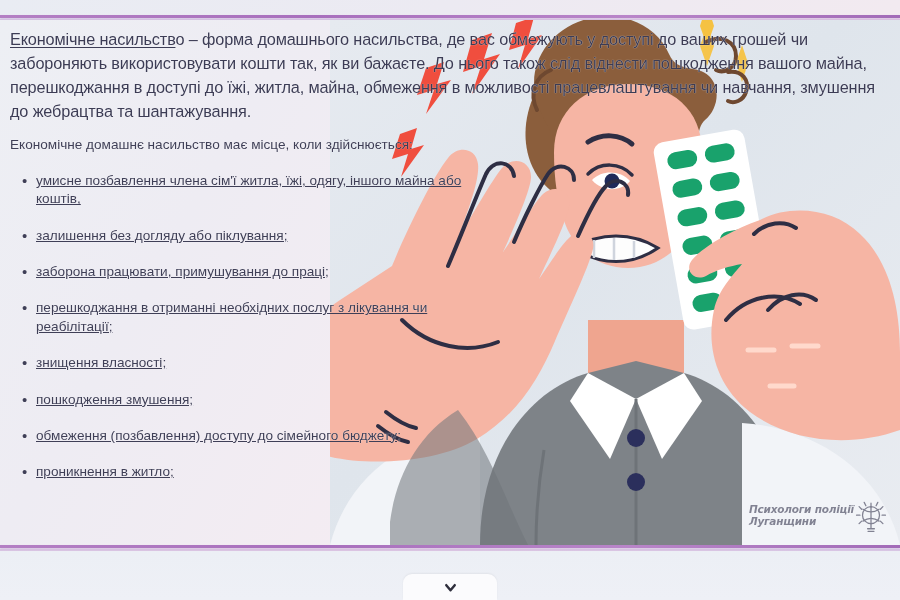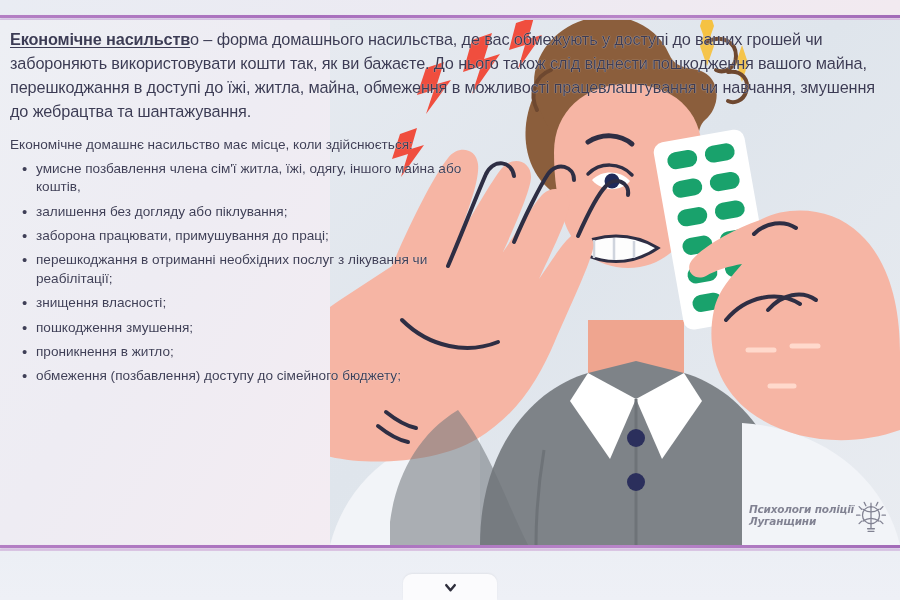--- a/index.html
+++ b/index.html
@@ -61,21 +61,21 @@
 
   .lead {
     font-size: 16.3px;
     line-height: 1.47;
     letter-spacing: -.15px;
     width: 885px;
     color: #3c3c55;
     text-shadow: 0 0 1px rgba(255,255,255,.9);
   }
   .lead .strong {
-    font-weight: 700;
+    font-weight: 400;
     text-decoration: underline;
     text-underline-offset: 2px;
   }
 
   .sub {
     margin-top: 11px;
     font-size: 13.6px;
     line-height: 1.42;
     width: 455px;
     color: #3f3f57;
@@ -84,25 +84,26 @@
 
   ul.points {
     margin: 3px 0 0 0;
     padding: 0;
     list-style: none;
     width: 460px;
   }
   ul.points li {
     position: relative;
     padding-left: 26px;
-    margin-top: 6px;
+    margin-top: 18px;
     font-size: 13.6px;
     line-height: 1.35;
     color: #3f3f57;
     text-shadow: 0 0 1px rgba(255,255,255,.8);
+    text-decoration: underline;
   }
   ul.points li::before {
     content: "\2022";
     position: absolute;
     left: 12px;
     top: -1px;
     font-size: 15px;
     color: #3f3f57;
   }
 
@@ -318,22 +319,22 @@
 
       <p class="sub">Економічне домашнє насильство має місце, коли здійснюється:</p>
 
       <ul class="points">
         <li>умисне позбавлення члена сім'ї житла, їжі, одягу, іншого майна або коштів,</li>
         <li>залишення без догляду або піклування;</li>
         <li>заборона працювати, примушування до праці;</li>
         <li>перешкоджання в отриманні необхідних послуг з лікування чи реабілітації;</li>
         <li>знищення власності;</li>
         <li>пошкодження змушення;</li>
+        <li>обмеження (позбавлення) доступу до сімейного бюджету;</li>
         <li>проникнення в житло;</li>
-        <li>обмеження (позбавлення) доступу до сімейного бюджету;</li>
       </ul>
     </div>
 
     <div class="watermark">
       <div class="wm-text">Психологи поліції
 Луганщини</div>
       <svg class="wm-logo" viewBox="0 0 40 40" xmlns="http://www.w3.org/2000/svg">
         <g stroke="#3d3d55" stroke-width="1.5" fill="none" stroke-linecap="round">
           <circle cx="20" cy="19" r="10"></circle>
           <path d="M20 5 v5 M20 29 v6 M16 35 h8 M16.5 38 h7"></path>

